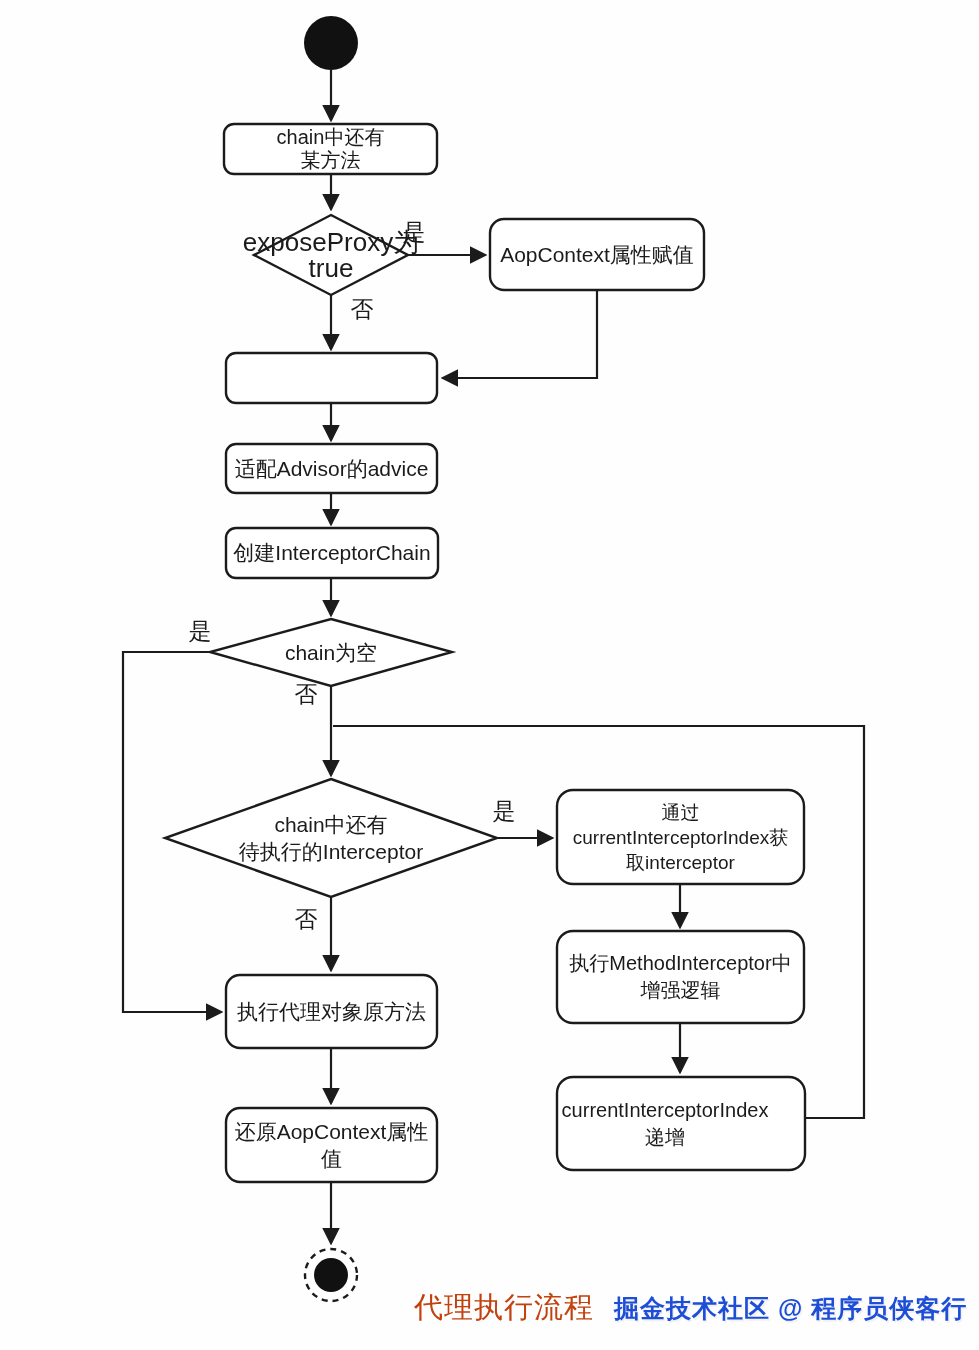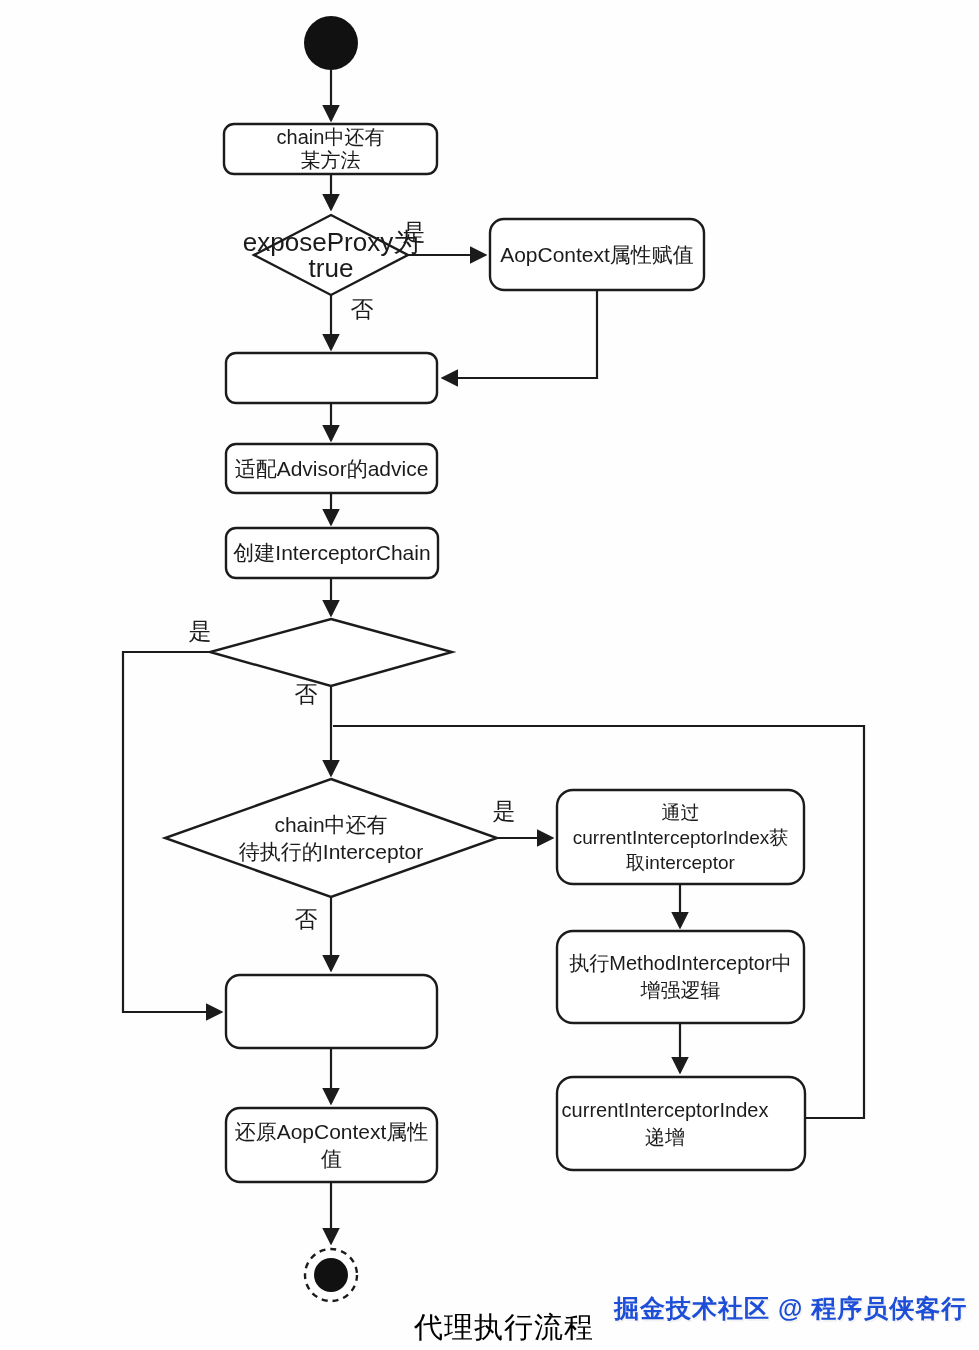--- a/index.html
+++ b/index.html
@@ -29,22 +29,22 @@
   .n-invoke_original   { left:226px; top:975px; width:211px; height:73px; font-size:21px; }
   .n-restore_aopcontext{ left:226px; top:1108px; width:211px; height:74px; font-size:21px; line-height:27px;border-radius:7px; }
   .edge-label { font-size:23px; width:32px; height:28px; }
   .el-expose_proxy_yes   { left:398px; top:219px; }
   .el-expose_proxy_no    { left:346px; top:296px; }
   .el-chain_empty_yes    { left:184px; top:618px; }
   .el-chain_empty_no     { left:290px; top:681px; }
   .el-chain_has_next_yes { left:488px; top:798px; }
   .el-chain_has_next_no  { left:290px; top:906px; }
   .caption {
-    position:absolute; left:414px; top:1288px; font-size:29px; color:#000000;
-    letter-spacing:1px; white-space:nowrap;margin-top:20px;
+    position:absolute; left:414px; top:1288px; font-size:29px; color:#c2410c;
+    letter-spacing:1px; white-space:nowrap;
   }
   .watermark {
     position:absolute; left:614px; top:1292px; font-size:25px; font-weight:bold;
     color:#1d4ed8; text-shadow:1.5px 1.5px 0 #f4f2f0; letter-spacing:1px; white-space:nowrap;
   }
 </style>
 </head>
 <body>
 
 <div id="stage">
@@ -92,29 +92,31 @@
     <circle cx="331" cy="1275" r="17" fill="#111111"></circle>
   </svg>
 
   <div class="label n-invoke_method">chain中还有
 某方法</div>
   <div class="label n-expose_proxy">exposeProxy为
 true</div>
   <div class="label n-aopcontext_assign">AopContext属性赋值</div>
   <div class="label n-adapt_advice">适配Advisor的advice</div>
   <div class="label n-create_chain">创建InterceptorChain</div>
+  <div class="label n-chain_empty">chain为空</div>
   <div class="label n-chain_has_next">chain中还有
 待执行的Interceptor</div>
   <div class="label n-get_interceptor">通过
 currentInterceptorIndex获
 取interceptor</div>
   <div class="label n-run_interceptor">执行MethodInterceptor中
 增强逻辑</div>
   <div class="label n-index_increment">currentInterceptorIndex
 递增</div>
+  <div class="label n-invoke_original">执行代理对象原方法</div>
   <div class="label n-restore_aopcontext">还原AopContext属性
 值</div>
 
   <div class="label edge-label el-expose_proxy_yes">是</div>
   <div class="label edge-label el-expose_proxy_no">否</div>
   <div class="label edge-label el-chain_empty_yes">是</div>
   <div class="label edge-label el-chain_empty_no">否</div>
   <div class="label edge-label el-chain_has_next_yes">是</div>
   <div class="label edge-label el-chain_has_next_no">否</div>
 

